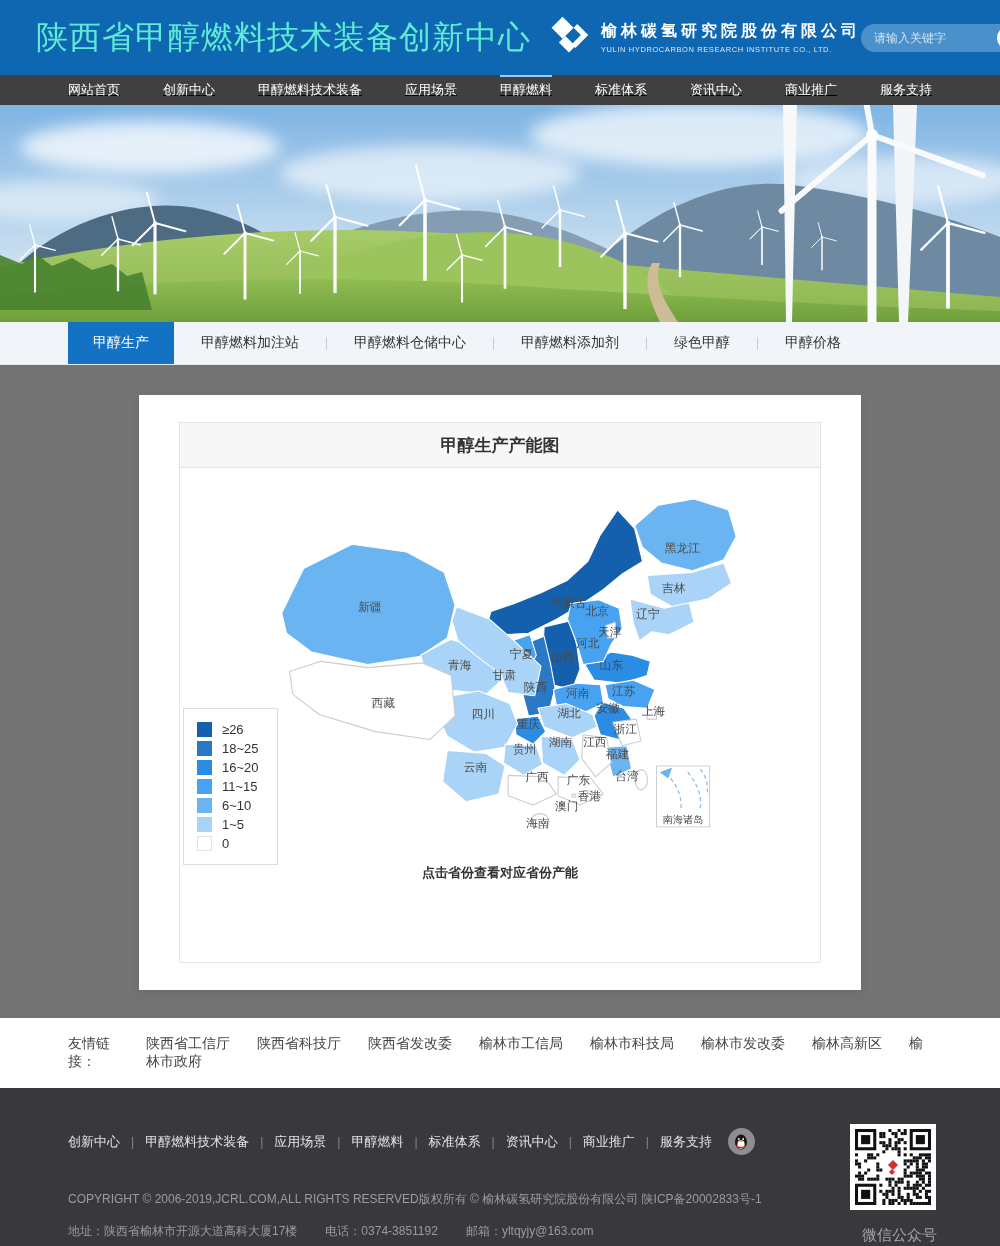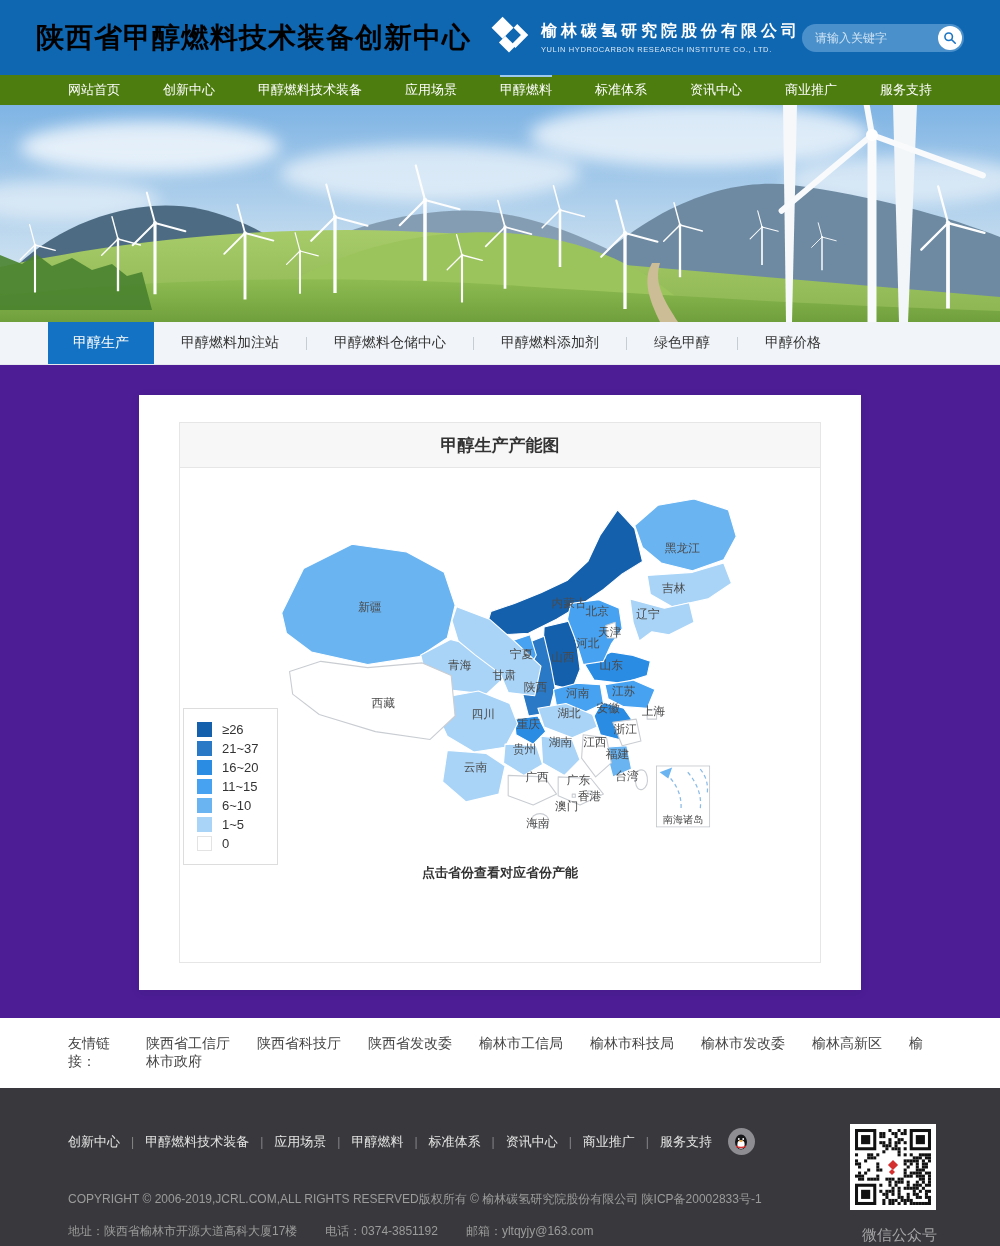--- a/index.html
+++ b/index.html
@@ -1,46 +1,46 @@
 <!DOCTYPE html>
 <html><head>
 <meta charset="utf-8">
 <style>
   * { margin:0; padding:0; box-sizing:border-box; }
   body { width:1000px; font-family:"Liberation Sans","DejaVu Sans",sans-serif; background:#fff; }
 
   
   .header { height:75px; background:#0f67b1; display:flex; align-items:center; padding:0 36px; }
-  .site-title { color:#000000; font-size:28px; font-weight:bold; letter-spacing:1px; white-space:nowrap; }
+  .site-title { color:#5eead4; font-size:32px; font-weight:normal; letter-spacing:1px; white-space:nowrap; }
   .logo { margin-left:16px; flex:0 0 auto; }
   .company { margin-left:10px; color:#fff; }
   .company-cn { font-size:16px; font-weight:600; letter-spacing:4px; white-space:nowrap; }
   .company-en { font-size:7.5px; letter-spacing:0.6px; opacity:.85; margin-top:3px; white-space:nowrap; }
   .search { margin-left:auto; width:162px; height:28px; background:#4a90cb; border-radius:14px; display:flex; align-items:center; padding:0 2px 0 13px; }
   .search input { flex:1; min-width:0; background:transparent; border:none; outline:none; color:#fff; font-size:12px; }
   .search input::placeholder { color:#cfe3f4; }
   .search-btn { width:24px; height:24px; border-radius:50%; background:#fff; border:none; display:flex; align-items:center; justify-content:center; cursor:pointer; flex:0 0 auto; }
 
   
-  .nav { height:30px; background:#4d7c0f; display:flex; justify-content:space-between; padding:0 62px; }
+  .nav { height:30px; background:#404040; display:flex; justify-content:space-between; padding:0 62px;text-decoration:underline; }
   .nav-item { position:relative; display:flex; align-items:center; color:#fff; font-size:13px; cursor:pointer; padding:0 6px; }
   .nav-item.active::before { content:''; position:absolute; top:0; left:10%; right:10%; height:2px; background:#9ec9ef; }
 
   
   .hero { height:217px; overflow:hidden; position:relative; }
   .hero svg { display:block; width:1000px; height:217px; }
 
   
-  .subnav { height:43px; background:#f1f5f9; border-bottom:1px solid #e6eaef; display:flex; align-items:center; padding-left:48px; }
+  .subnav { height:43px; background:#f1f5f9; border-bottom:1px solid #e6eaef; display:flex; align-items:center; padding-left:68px; }
   .subtab { font-size:14px; color:#333; padding:0 27px; cursor:pointer; display:flex; align-items:center; height:100%; }
   .subtab.active { background:#1472c4; color:#fff; padding:0 25px; }
   .subsep { width:1px; height:13px; background:#c6ccd3; }
 
   
-  .content { background:#4c1d95; padding:30px 12px 28px; }
+  .content { background:#737373; padding:30px 12px 28px; }
   .card { width:722px; margin:0 auto; background:#fff; box-shadow:0 2px 10px rgba(0,0,0,.07); padding:27px 40px 27px; }
   .panel { border:1px solid #e6e6e6; }
   .panel-title { height:45px; background:#f7f7f7; border-bottom:1px solid #e6e6e6; display:flex; align-items:center; justify-content:center; font-size:17px; font-weight:bold; color:#333; }
   .map-wrap { position:relative; height:494px; background:#fff; }
   .map-svg { position:absolute; left:86px; top:20px; }
   .legend { position:absolute; left:3px; top:240px; background:#fff; border:1px solid #ddd; padding:9px 18px 9px 13px; }
   .legend-row { display:flex; align-items:center; margin:4px 0; }
   .legend-swatch { width:15px; height:15px; margin-right:10px; flex:0 0 auto; }
   .legend-label { font-size:13px; color:#333; white-space:nowrap; }
   .map-caption { position:absolute; left:0; right:0; top:396px; text-align:center; font-size:13px; font-weight:bold; color:#333; }
@@ -388,21 +388,21 @@
             <text x="414" y="400" font-size="15" fill="#4a4a4a" text-anchor="middle">香港</text>
             <text x="385" y="412" font-size="15" fill="#4a4a4a" text-anchor="middle">澳门</text>
           </svg>
         <div class="legend" id="legend">
             <div class="legend-row">
               <span class="legend-swatch" style="background: rgb(20, 96, 173);"></span>
               <span class="legend-label">≥26</span>
             </div>
             <div class="legend-row">
               <span class="legend-swatch" style="background: rgb(42, 121, 199);"></span>
-              <span class="legend-label">21~37</span>
+              <span class="legend-label">18~25</span>
             </div>
             <div class="legend-row">
               <span class="legend-swatch" style="background: rgb(43, 140, 228);"></span>
               <span class="legend-label">16~20</span>
             </div>
             <div class="legend-row">
               <span class="legend-swatch" style="background: rgb(71, 162, 241);"></span>
               <span class="legend-label">11~15</span>
             </div>
             <div class="legend-row">

